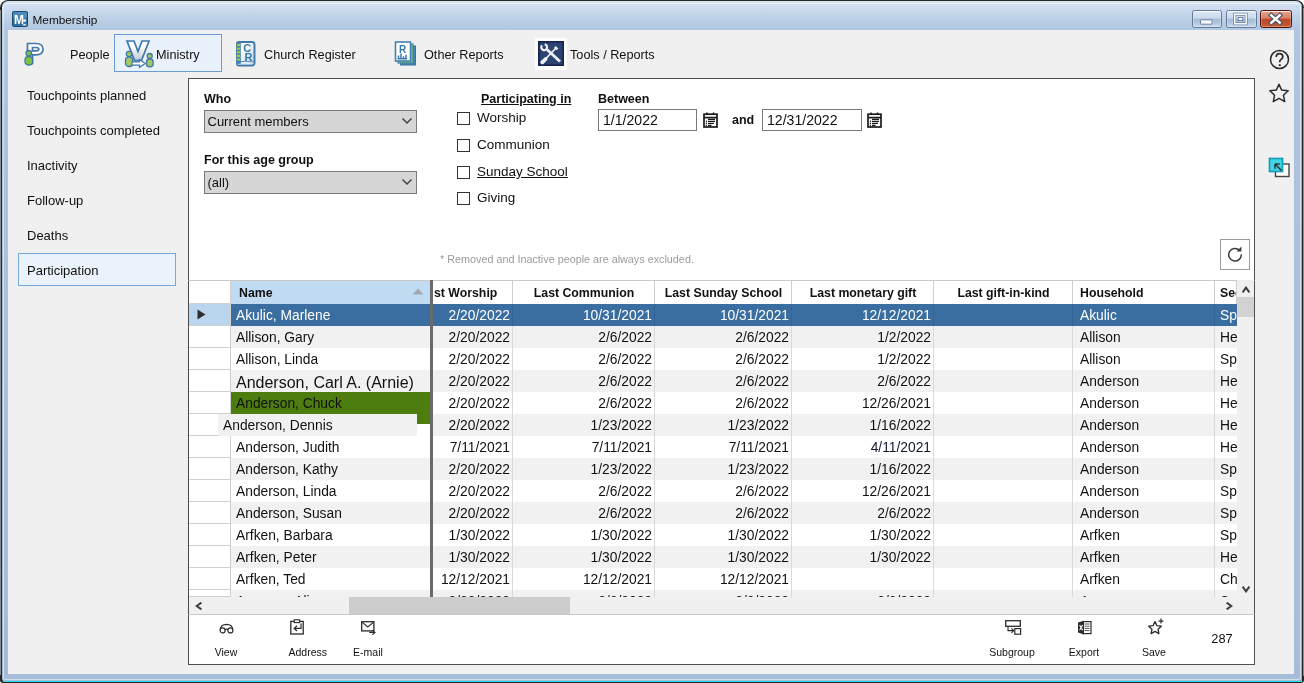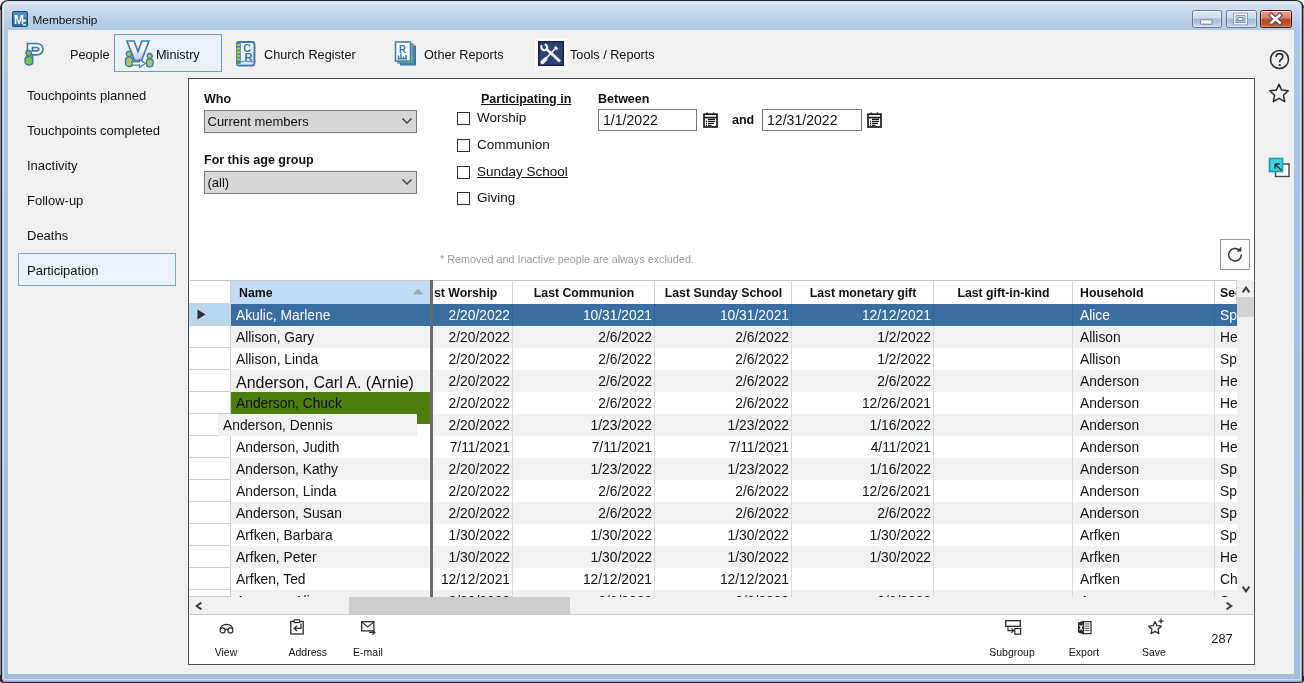--- a/index.html
+++ b/index.html
@@ -241,21 +241,21 @@
 <div style="position:absolute;left:655px;top:304px;width:137px;height:22px;background:#3a6da0;box-sizing:border-box;overflow:hidden;white-space:nowrap;border-right:1px solid #336397;">
     <div style="position:absolute;top:4px;font-size:13.8px;color:#ffffff;right:2px;">10/31/2021</div>
   </div>
 <div style="position:absolute;left:792px;top:304px;width:142px;height:22px;background:#3a6da0;box-sizing:border-box;overflow:hidden;white-space:nowrap;border-right:1px solid #336397;">
     <div style="position:absolute;top:4px;font-size:13.8px;color:#ffffff;right:2px;">12/12/2021</div>
   </div>
 <div style="position:absolute;left:934px;top:304px;width:139px;height:22px;background:#3a6da0;box-sizing:border-box;overflow:hidden;white-space:nowrap;border-right:1px solid #336397;">
     <div style="position:absolute;top:4px;font-size:13.8px;color:#ffffff;right:5px;"></div>
   </div>
 <div style="position:absolute;left:1073px;top:304px;width:142px;height:22px;background:#3a6da0;box-sizing:border-box;overflow:hidden;white-space:nowrap;border-right:1px solid #336397;">
-    <div style="position:absolute;top:4px;font-size:13.8px;color:#ffffff;left:7px;">Alice</div>
+    <div style="position:absolute;top:4px;font-size:13.8px;color:#ffffff;left:7px;">Akulic</div>
   </div>
 <div style="position:absolute;left:1215px;top:304px;width:22px;height:22px;background:#3a6da0;box-sizing:border-box;overflow:hidden;white-space:nowrap;">
     <div style="position:absolute;top:4px;font-size:13.8px;color:#ffffff;left:5px;">Spouse</div>
   </div>
 <div style="position:absolute;left:189px;top:326px;width:42px;height:22px;background:#fff;border-right:1px solid #d0d0d0;border-bottom:1px solid #cfcfcf;box-sizing:border-box;overflow:hidden;"></div>
 <div style="position:absolute;left:231px;top:326px;width:199px;height:22px;background:#f1f1f1;box-sizing:border-box;overflow:hidden;white-space:nowrap;">
     <div style="position:absolute;top:4px;font-size:13.8px;color:#111111;left:5px;">Allison, Gary</div>
   </div>
 <div style="position:absolute;left:433px;top:326px;width:80px;height:22px;background:#f1f1f1;box-sizing:border-box;overflow:hidden;white-space:nowrap;border-right:1px solid #d9d9d9;">
     <div style="position:absolute;top:4px;font-size:13.8px;color:#111111;right:2px;">2/20/2022</div>

